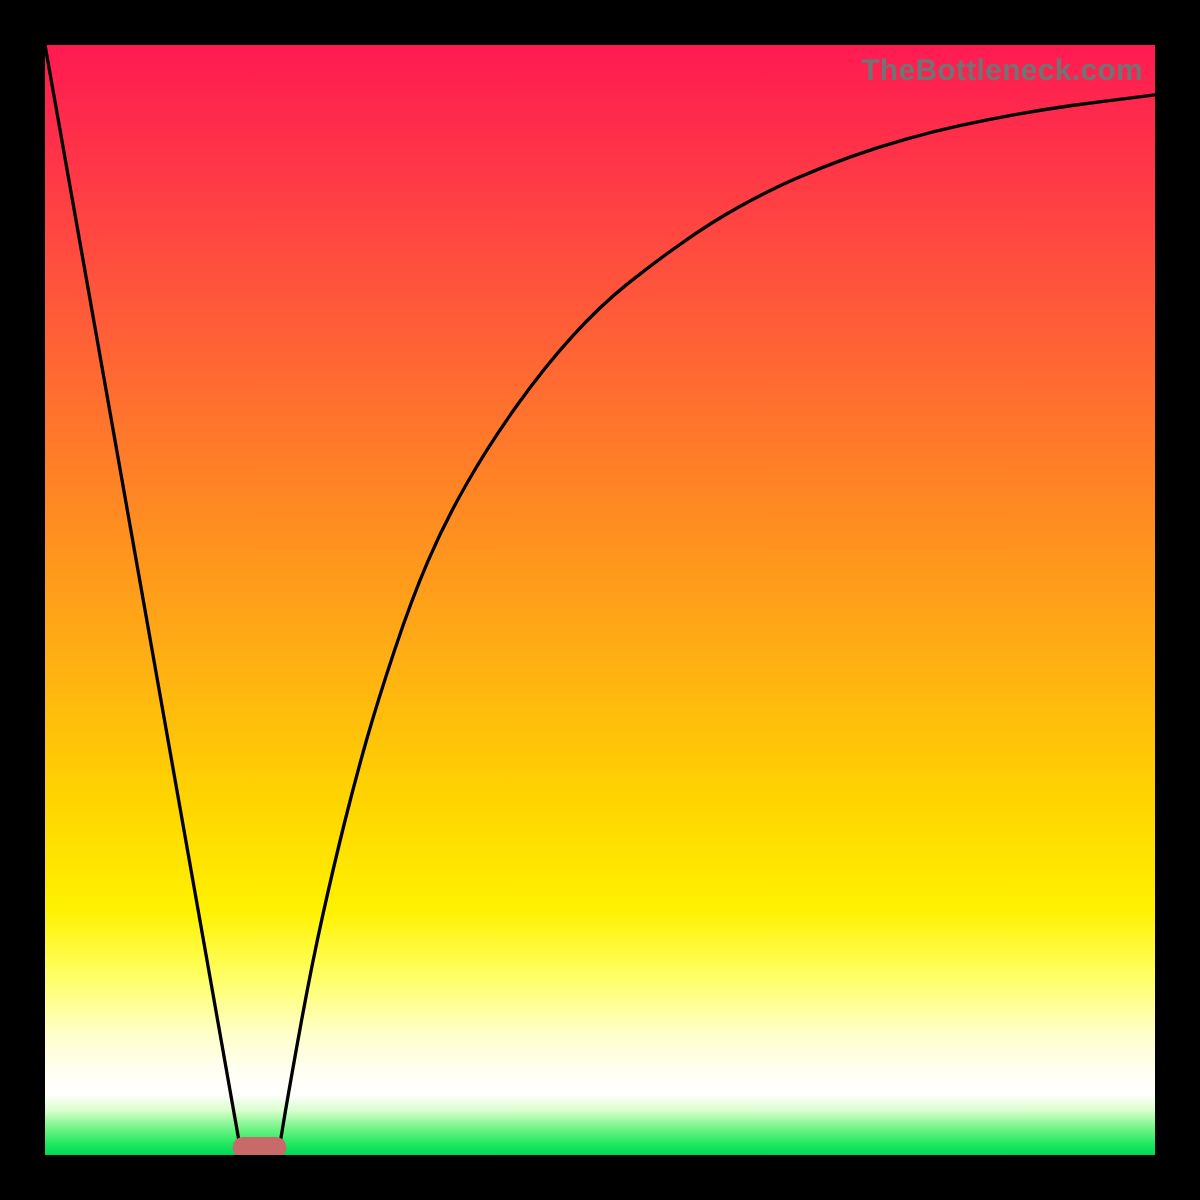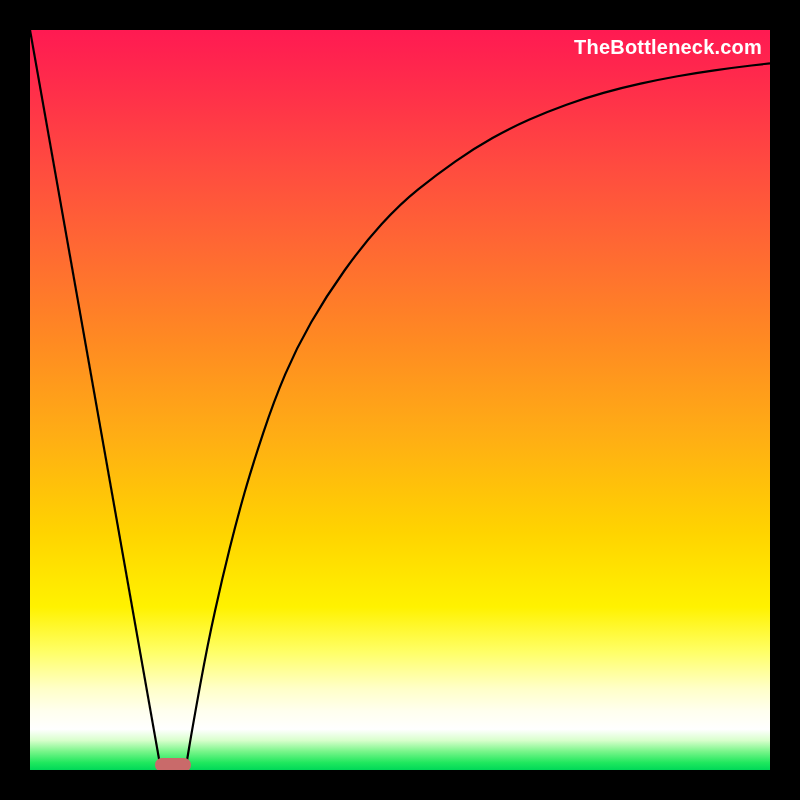--- a/index.html
+++ b/index.html
@@ -48,21 +48,21 @@
       #d8ffcc 96%,
       #78f58a 97.5%,
       #20e85e 99%,
       #00d858 100%
     );
   }
   .watermark {
     position: absolute;
     top: 6px;
     right: 8px;
-    color: #ffffff;
+    color: #737373;
     font-size: 20px;
     font-weight: 600;
     letter-spacing: 0.2px;
     user-select: none;
   }
   .marker {
     position: absolute;
     width: 36px;
     height: 14px;
     border-radius: 7px;

